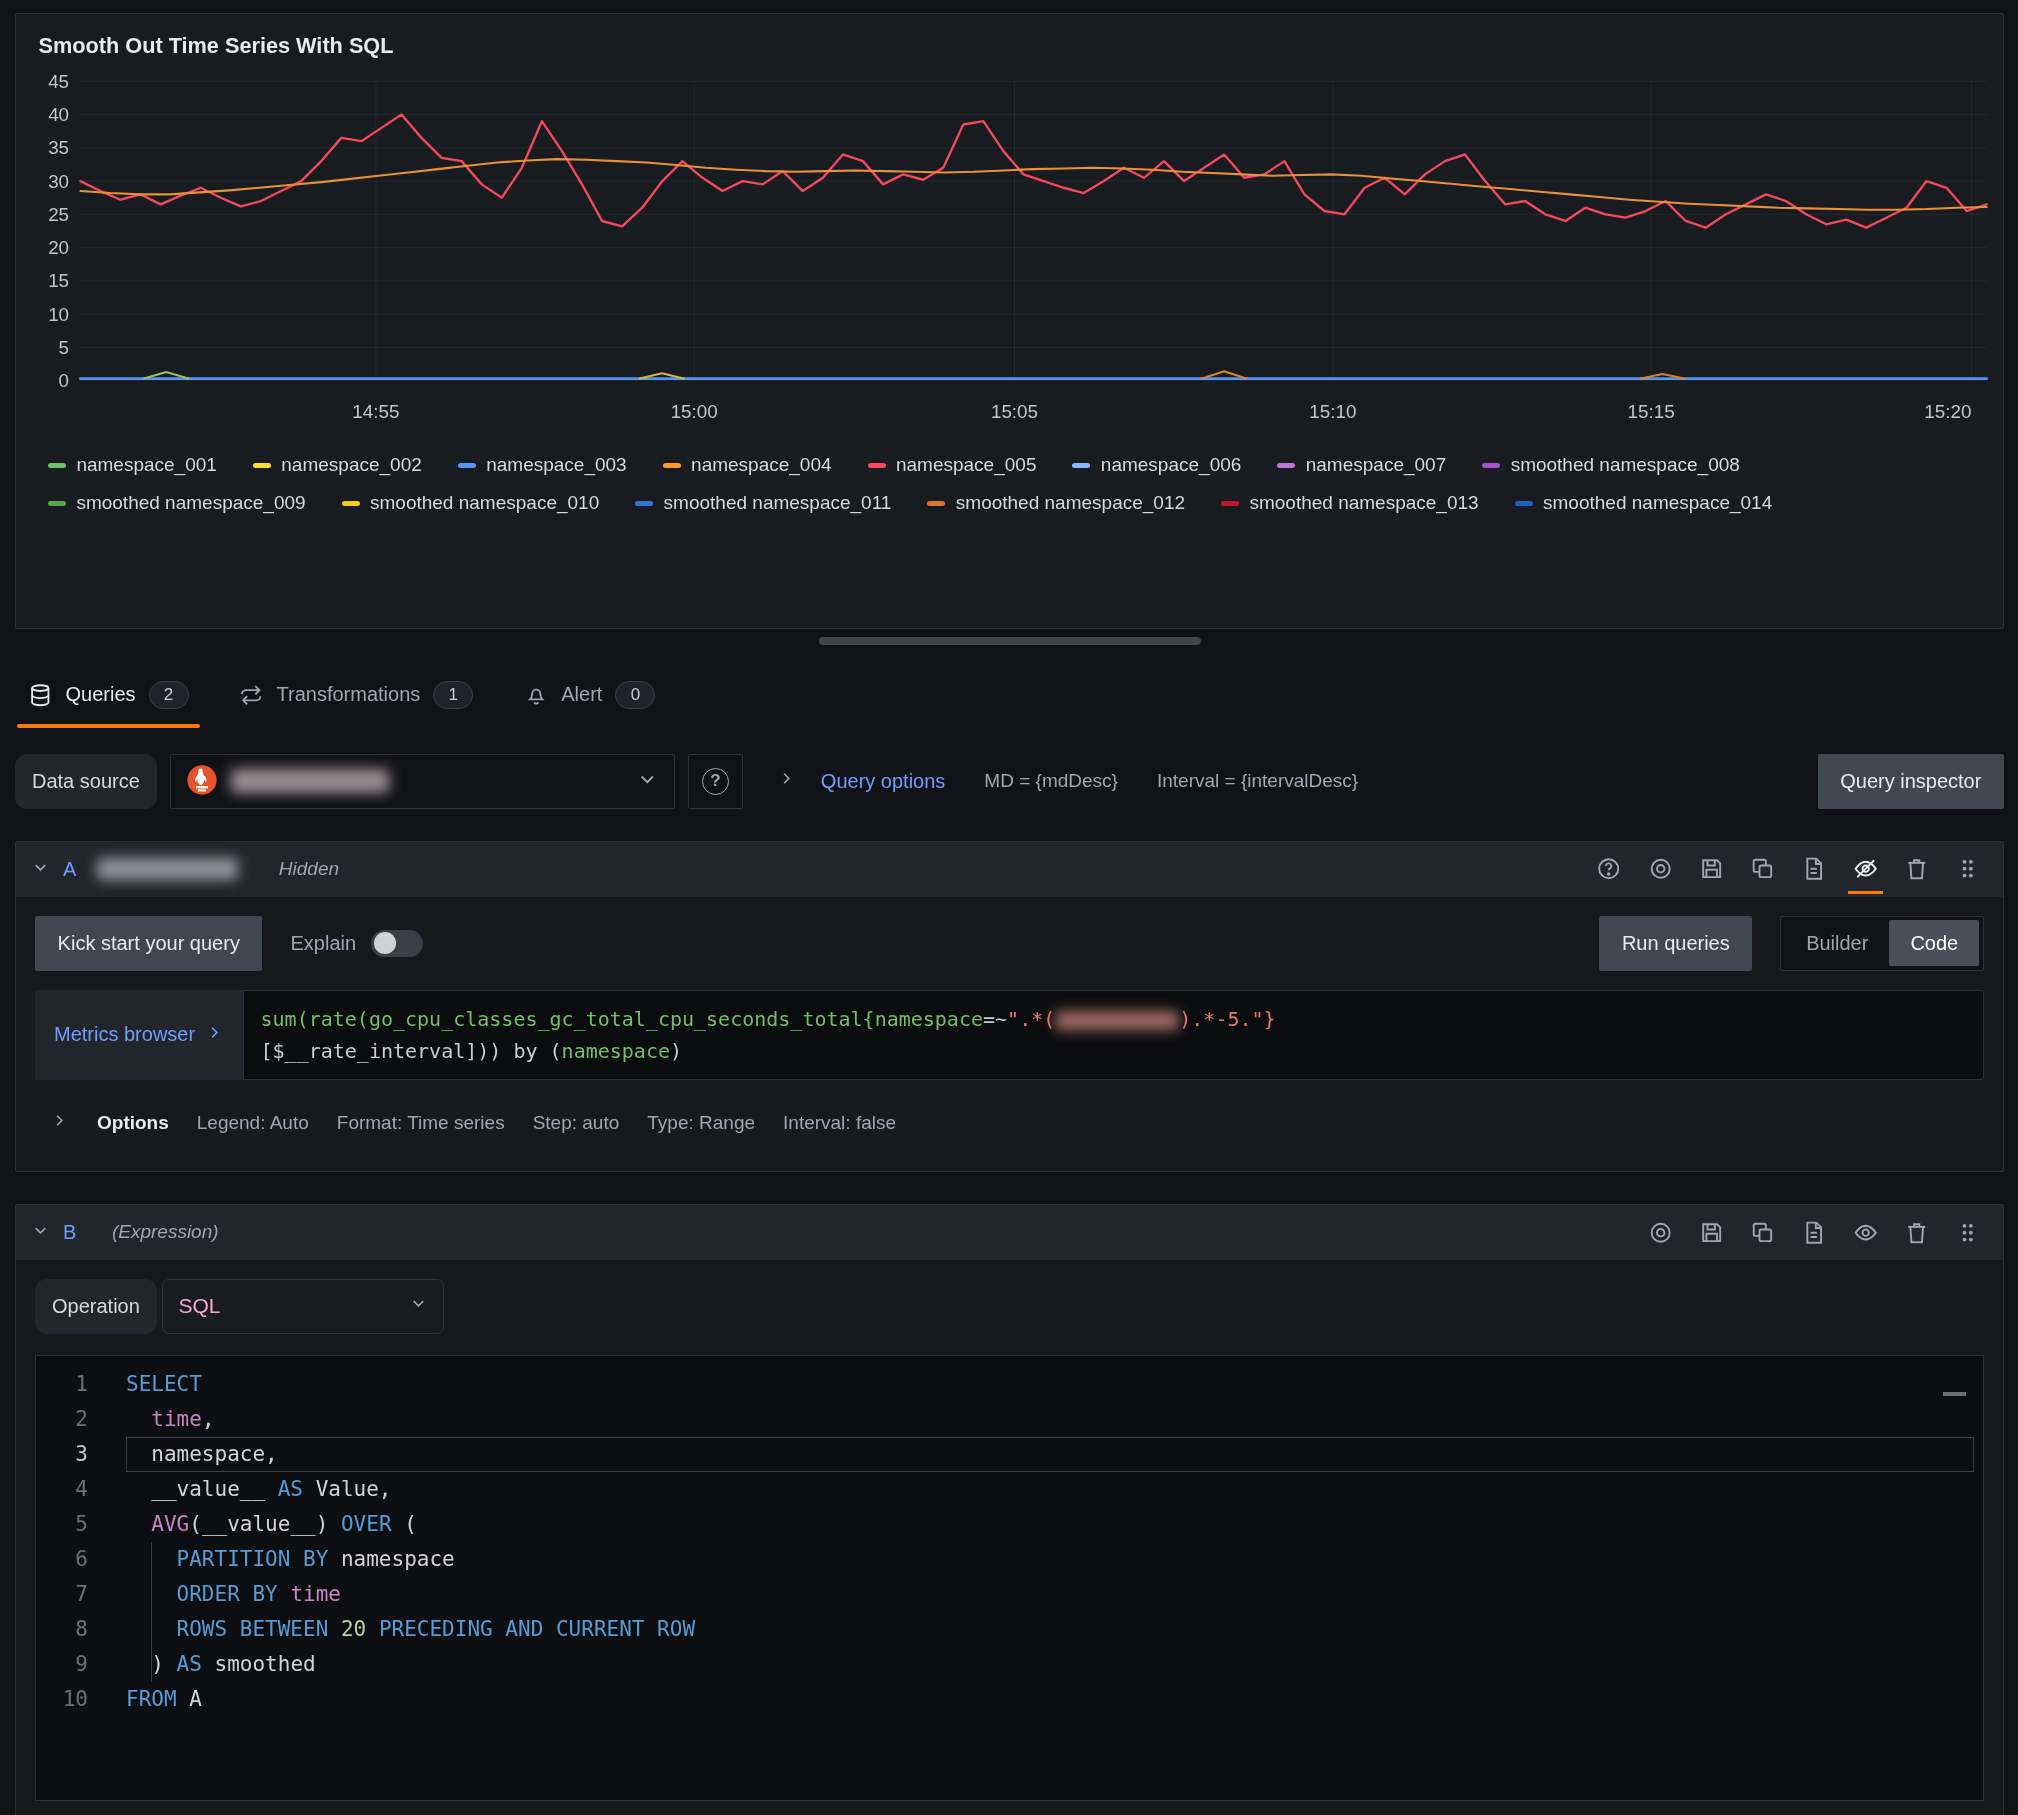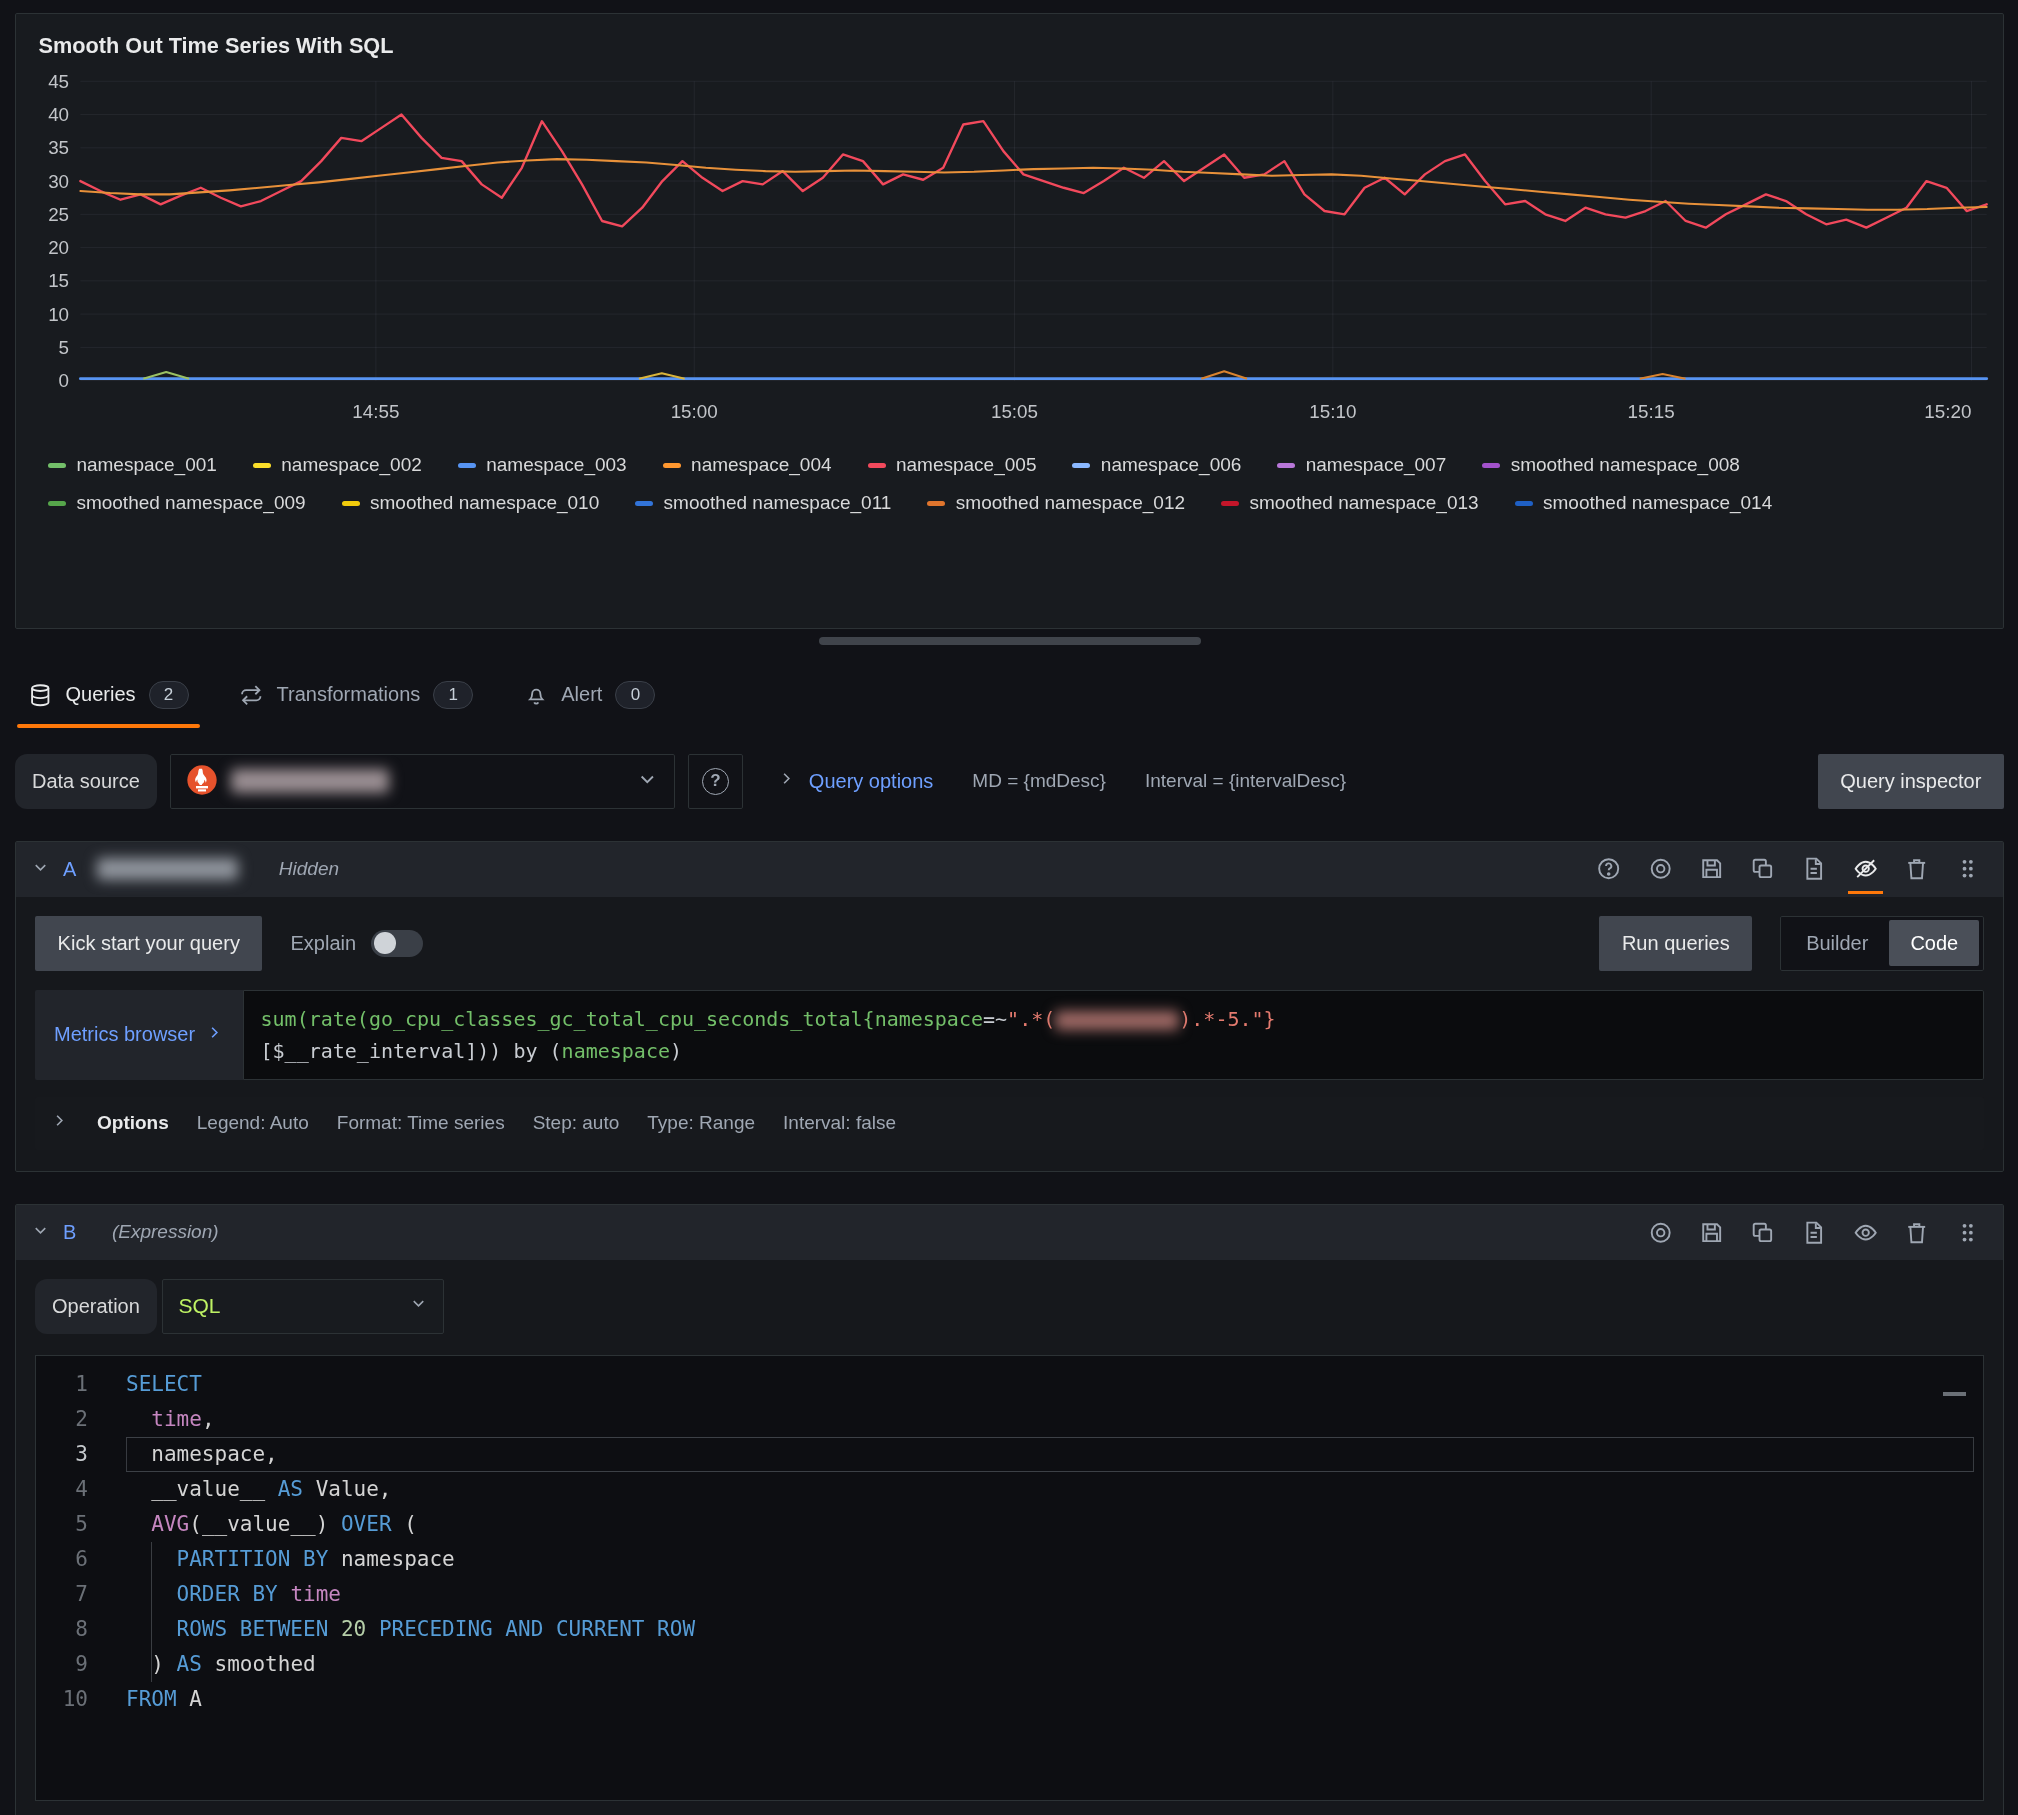--- a/index.html
+++ b/index.html
@@ -36,21 +36,21 @@
   .ds-picker { width:505px; height:55px; background:#111217; border:0.9px solid #2c3235; border-radius:1.9px; display:flex; align-items:center; gap:13px; padding:0 15px; cursor:pointer; }
   .prom-icon { width:32px; height:32px; flex:0 0 auto; }
   .chev { width:22.6px; height:22.6px; color:#9fa7b3; flex:0 0 auto; }
   .chev-sm { width:19px; height:19px; color:#9fa7b3; flex:0 0 auto; }
   .redact { border-radius:3.8px; filter:blur(6.6px); }
   .redact.ds-name { width:158px; height:24.5px; background:#9b8f93; }
   .redact.qa-name { width:141px; height:22.6px; background:#8f949c; margin-left:7.5px; }
   .redact.pq { display:inline-block; width:124px; height:19px; background:#a06a66; vertical-align:middle; }
   .help-btn { width:55px; height:55px; border:0.9px solid #2c3235; border-radius:1.9px; display:flex; align-items:center; justify-content:center; background:#111217; cursor:pointer; }
   .qcircle { width:27px; height:27px; border:1.9px solid #9fa7b3; border-radius:50%; display:flex; align-items:center; justify-content:center; font-size:17px; color:#9fa7b3; font-weight:700; }
-  .qopts { display:flex; align-items:center; gap:13px; margin-left:21px; font-size:20px; cursor:pointer; }
+  .qopts { display:flex; align-items:center; gap:25px; margin-left:21px; font-size:20px; cursor:pointer; }
   .qopts .link { color:#6e9fff; font-weight:500; }
   .qopts-meta { color:#9fa7b3; margin-left:26px; font-size:19px; }
   .spacer { flex:1; }
   .btn { background:#41464f; border:none; border-radius:1.9px; color:#e9eaeb; font-size:20px; padding:0 22.6px; height:55px; display:flex; align-items:center; font-family:inherit; cursor:pointer; white-space:nowrap; }
 
   
   .qcard { margin-top:32px; border:0.9px solid #2c3235; border-radius:1.9px; background:#16181c; }
   .qheader { height:55px; background:#22252b; display:flex; align-items:center; gap:13px; padding:0 15px; }
   .qref { color:#6e9fff; font-size:20px; font-weight:500; }
   .qhidden { font-style:italic; color:#9fa7b3; font-size:19px; margin-left:28px; }
@@ -72,21 +72,21 @@
   .metrics-btn { background:#22252b; color:#6e9fff; font-size:20px; padding:0 19px; display:flex; align-items:center; gap:9.4px; border-radius:1.9px 0 0 1.9px; cursor:pointer; white-space:nowrap; }
   .metrics-btn .chev-sm { color:#6e9fff; }
   .promql { flex:1; background:#0b0c0e; border:0.9px solid #2c3235; border-radius:0 1.9px 1.9px 0; padding:12.2px 17px; font-family:"DejaVu Sans Mono", monospace; font-size:20px; line-height:32px; cursor:text; }
   .pq-line { white-space:pre-wrap; }
   .t-g { color:#73bf69; }
   .t-w { color:#c9cdd2; }
   .t-s { color:#e57b6f; }
   .qrow3 { margin-top:17px; display:flex; align-items:center; gap:28px; height:53px; padding:0 15px; font-size:19px; color:#9fa7b3; background:#17191d; border-radius:1.9px;text-align:center; }
   .opt-label { color:#e9eaeb; font-weight:700; font-size:19px; }
   .qrow-op { display:flex; align-items:center; gap:5.6px; }
-  .op-select { width:282px; height:55px; background:#181b1f; border:0.9px solid #2c3235; border-radius:2px; display:flex; align-items:center; justify-content:space-between; padding:0 15px; font-size:21px; color:#bef264; cursor:pointer; }
+  .op-select { width:282px; height:55px; background:#181b1f; border:0.9px solid #2c3235; border-radius:7px; display:flex; align-items:center; justify-content:space-between; padding:0 15px; font-size:21px; color:#f9a8d4; cursor:pointer; }
 
   
   .sql-editor { margin-top:21px; background:#0d0e12; border:0.9px solid #2c3235; position:relative; padding:11.3px 0 83px; font-family:"DejaVu Sans Mono", monospace; font-size:21px; line-height:35px; cursor:text; }
   .sql-line { display:flex; position:relative; }
   .sql-line .ln { width:90px; text-align:right; padding-right:38px; color:#6b7077; flex:0 0 auto; user-select:none; }
   .sql-line.current .ln { color:#c6cace; }
   .sql-line .code { white-space:pre; position:relative; flex:1; margin-right:9.4px; }
   .sql-line.current .code { box-shadow: inset 0 0 0 0.9px #3c4046; }
   .code.guided::before { content:""; position:absolute; left:2ch; top:0; bottom:0; border-left:0.9px solid #3a3d42; }
   .t-k { color:#569cd6; }

